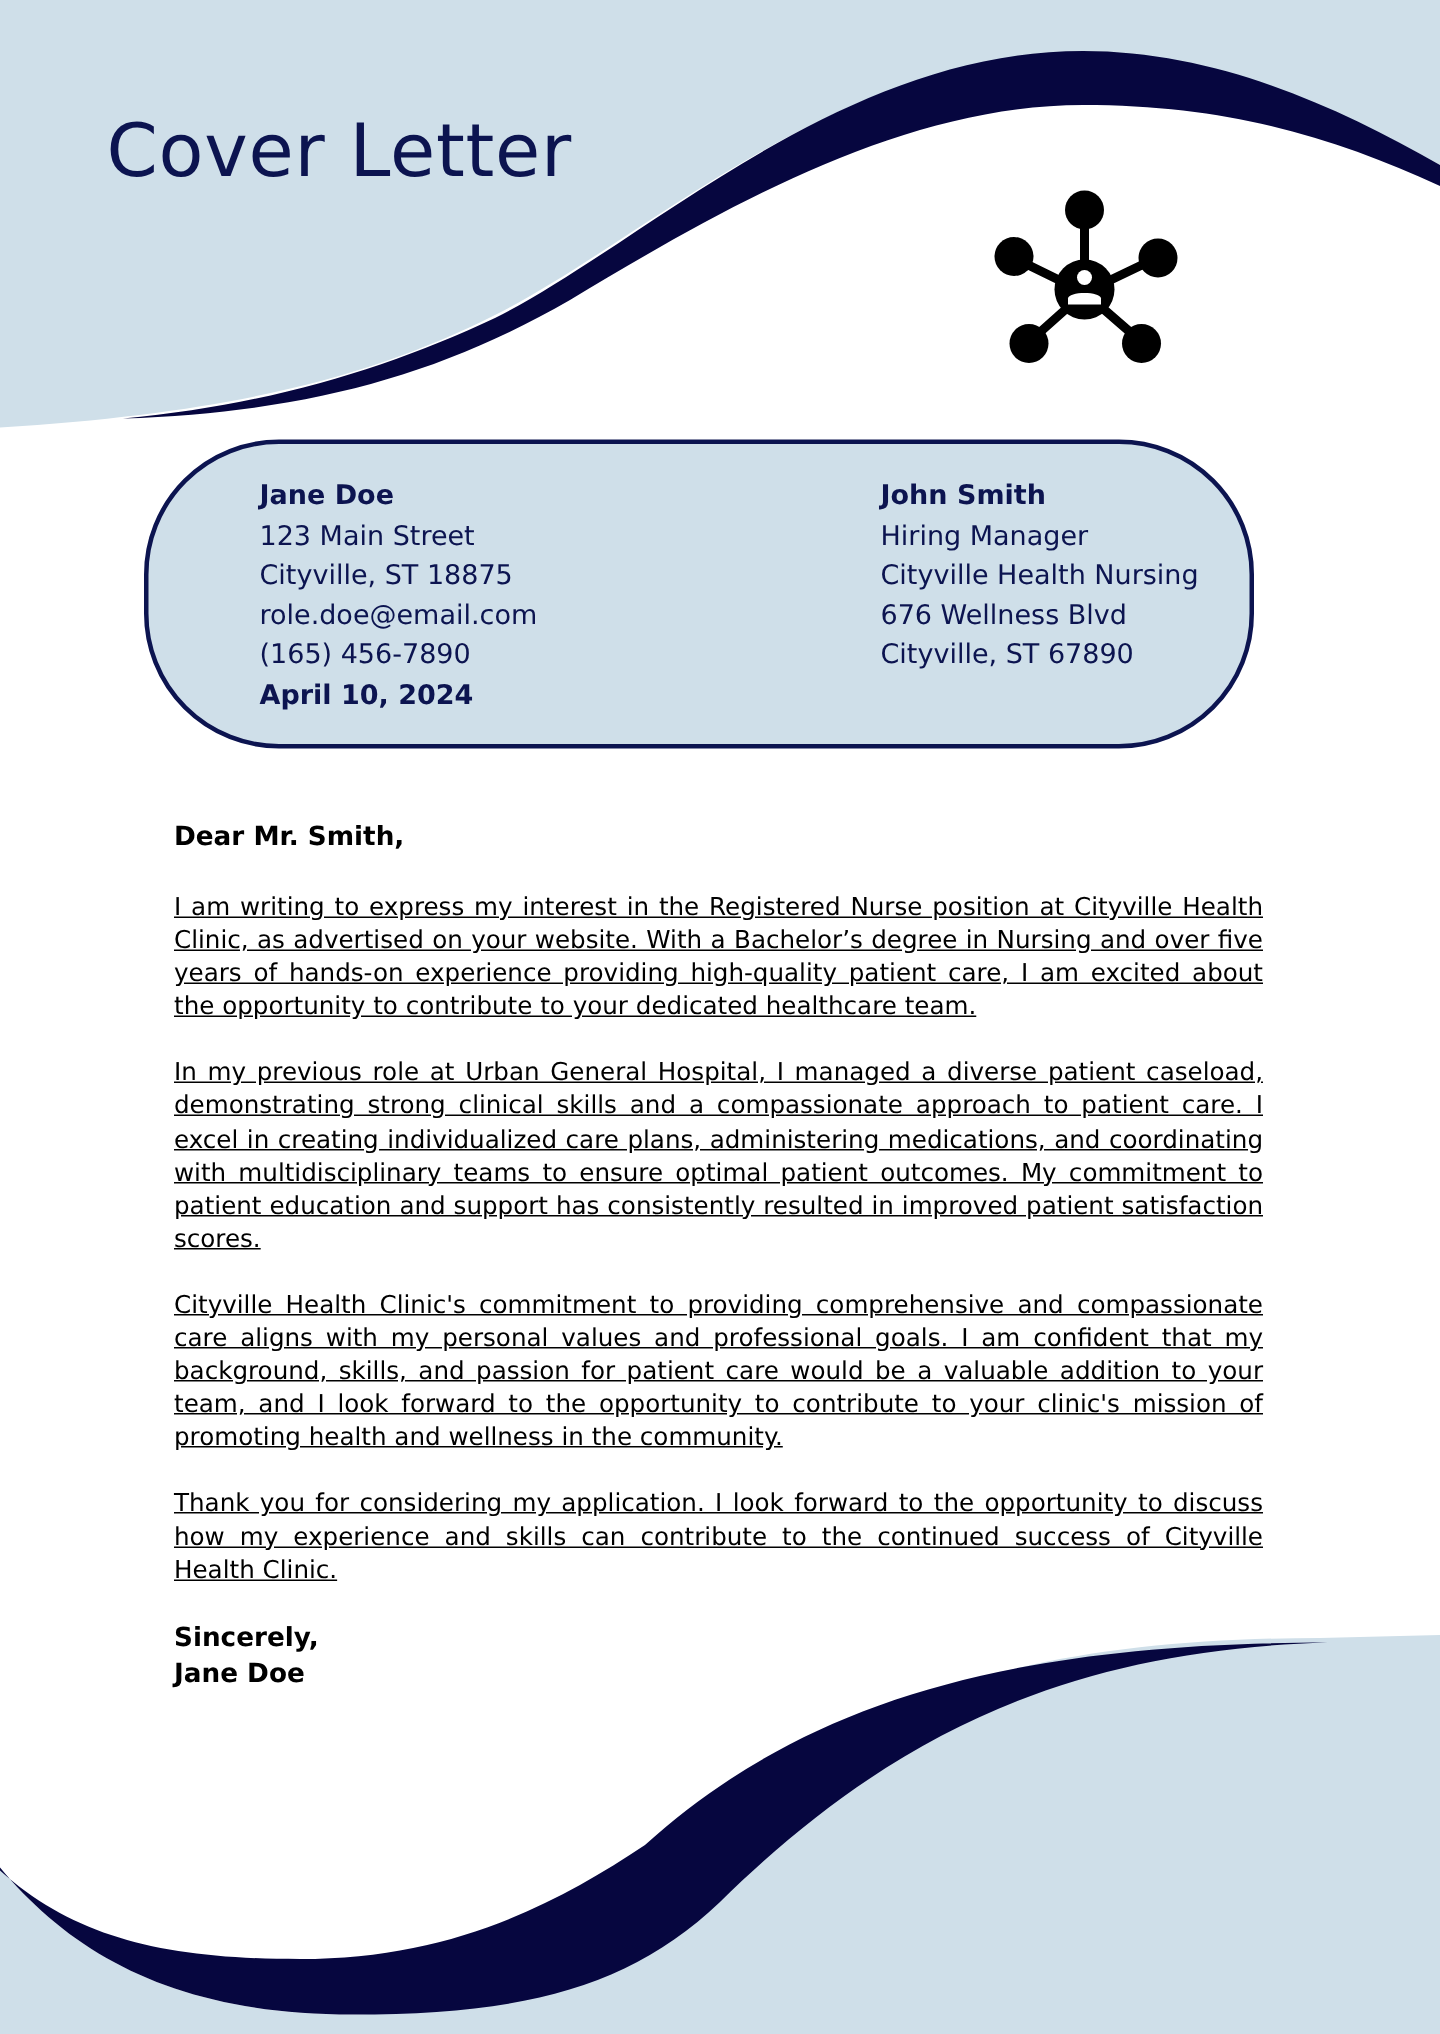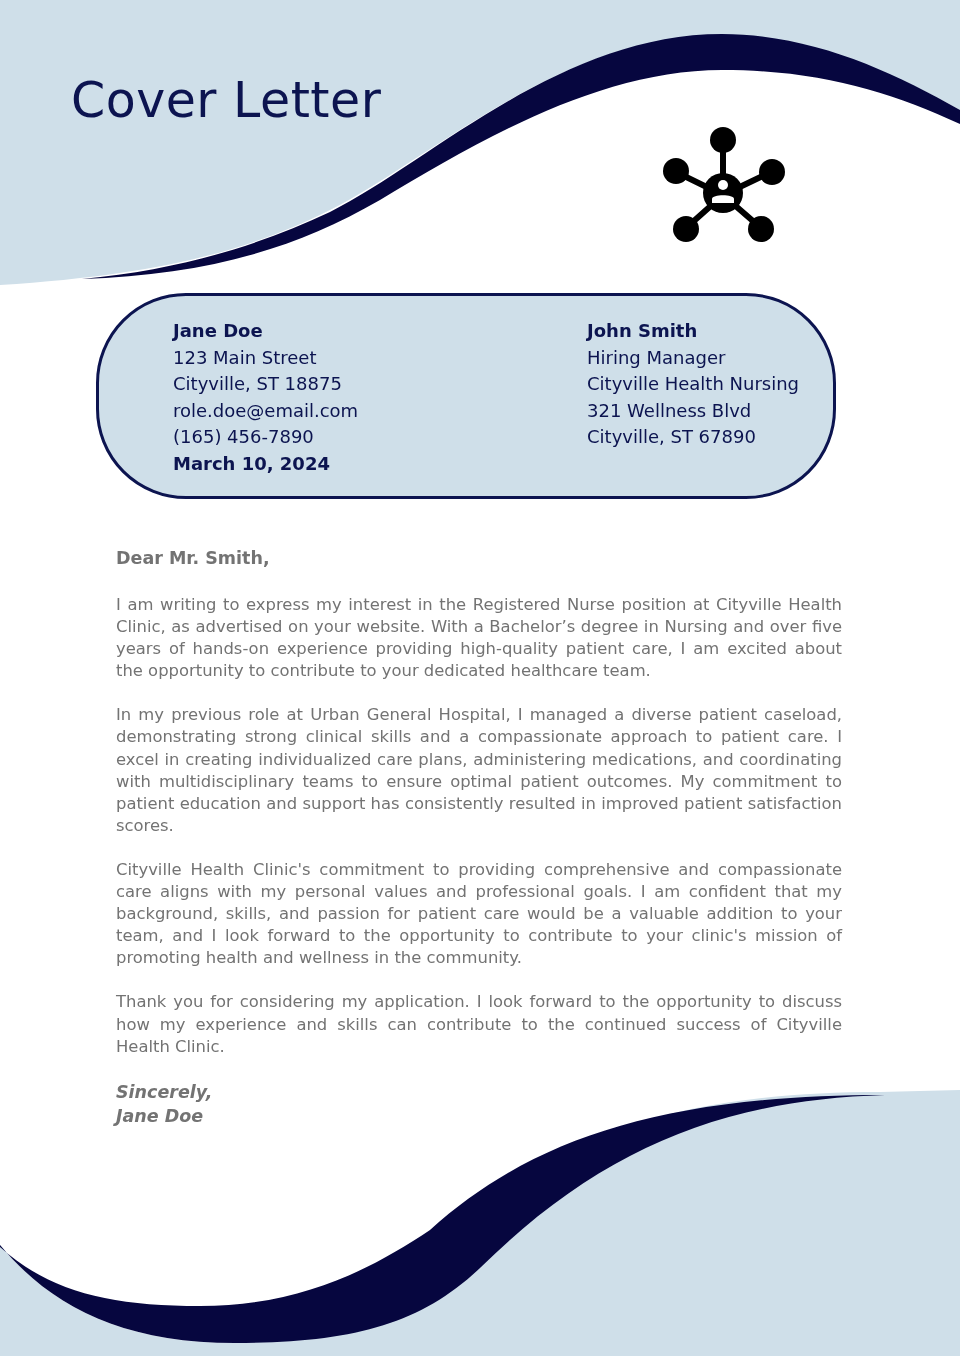--- a/index.html
+++ b/index.html
@@ -17,25 +17,25 @@
     .contact-box {
       position: absolute; left: 96px; top: 293px; width: 740px; height: 206px;
       background: #cfdfe9; border: 3px solid #0c1450; border-radius: 90px;
       box-sizing: border-box; z-index: 2;
     }
     .contact-col { position: absolute; top: 22px; font-size: 18px; line-height: 26.6px; color: #0c1450; }
     .contact-col.sender { left: 74px; }
     .contact-col.recipient { left: 488px; }
     .contact-col .line { display: block; white-space: nowrap; }
     .contact-col .bold { font-weight: bold; }
-    .letter { position: absolute; left: 116px; top: 546px; width: 726px; z-index: 2; font-size: 16.4px; line-height: 22.1px; color: #737373; }
+    .letter { position: absolute; left: 116px; top: 546px; width: 726px; z-index: 2; font-size: 16.4px; line-height: 22.1px; color: #000000; }
     .salutation { font-weight: bold; font-size: 17.5px; margin: 0 0 24px 0; line-height: 24px; }
-    .para { margin: 0 0 22px 0; text-align: justify; }
+    .para { margin: 0 0 22px 0; text-align: justify; text-decoration: underline; }
     .closing { font-weight: bold; font-size: 17.5px; line-height: 24px; margin-top: 0; }
-    .closing .line { display: block; font-style: italic; }
+    .closing .line { display: block; }
   </style>
 </head>
 <body>
 
 <svg class="bg-waves" viewBox="0 0 960 1356" xmlns="http://www.w3.org/2000/svg">
 
   <path d="M0,0 L960,0 L960,110 C880,65 800,35 722,35 C560,35 430,160 330,210 C250,250 160,275 0,285 Z" fill="#cfdfe9"></path>
 
   <path d="M82,279 C180,270 260,245 330,212 C430,162 560,34 722,34 C810,34 890,70 960,110
            L960,124 C890,92 820,70 722,70 C600,70 480,140 380,200 C290,252 200,275 82,279 Z" fill="#06063f"></path>
@@ -68,27 +68,27 @@
   <path d="M712,203 L712,199 C712,194 734,194 734,199 L734,203 Z" fill="#fff"></path>
 </svg>
 
 <div class="contact-box">
   <div class="contact-col sender">
     <span class="line bold">Jane Doe</span>
     <span class="line">123 Main Street</span>
     <span class="line">Cityville, ST 18875</span>
     <span class="line">role.doe@email.com</span>
     <span class="line">(165) 456-7890</span>
-    <span class="line bold">March 10, 2024</span>
+    <span class="line bold">April 10, 2024</span>
   </div>
   <div class="contact-col recipient">
     <span class="line bold">John Smith</span>
     <span class="line">Hiring Manager</span>
     <span class="line">Cityville Health Nursing</span>
-    <span class="line">321 Wellness Blvd</span>
+    <span class="line">676 Wellness Blvd</span>
     <span class="line">Cityville, ST 67890</span>
   </div>
 </div>
 
 <div class="letter">
   <p class="salutation">Dear Mr. Smith,</p>
   <p class="para">I am writing to express my interest in the Registered Nurse position at Cityville Health Clinic, as advertised on your website. With a Bachelor’s degree in Nursing and over five years of hands-on experience providing high-quality patient care, I am excited about the opportunity to contribute to your dedicated healthcare team.</p>
   <p class="para">In my previous role at Urban General Hospital, I managed a diverse patient caseload, demonstrating strong clinical skills and a compassionate approach to patient care. I excel in creating individualized care plans, administering medications, and coordinating with multidisciplinary teams to ensure optimal patient outcomes. My commitment to patient education and support has consistently resulted in improved patient satisfaction scores.</p>
   <p class="para">Cityville Health Clinic's commitment to providing comprehensive and compassionate care aligns with my personal values and professional goals. I am confident that my background, skills, and passion for patient care would be a valuable addition to your team, and I look forward to the opportunity to contribute to your clinic's mission of promoting health and wellness in the community.</p>
   <p class="para">Thank you for considering my application. I look forward to the opportunity to discuss how my experience and skills can contribute to the continued success of Cityville Health Clinic.</p>

